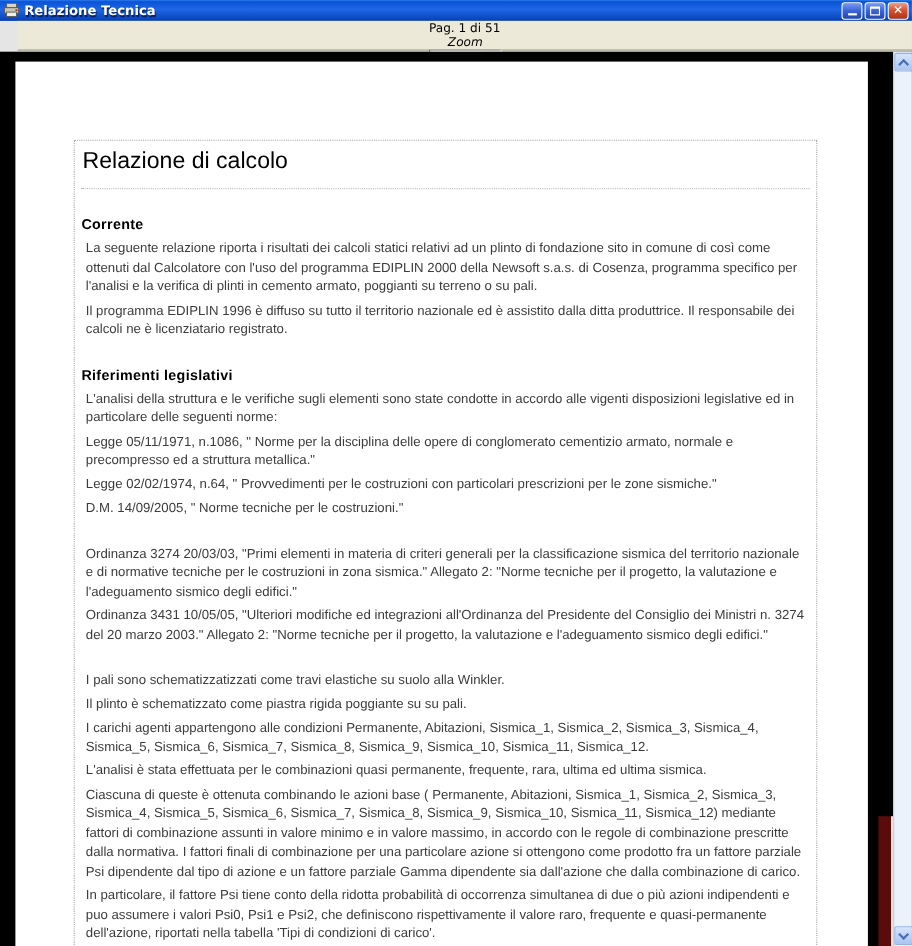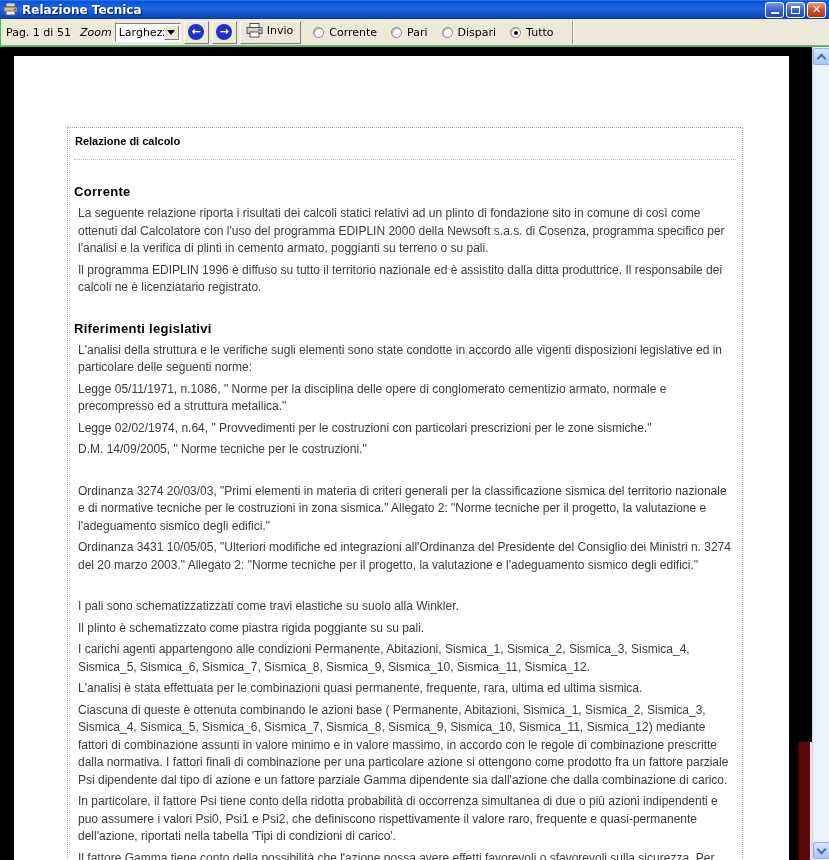--- a/index.html
+++ b/index.html
@@ -1,19 +1,19 @@
 <!DOCTYPE html>
 <html><head>
 <meta charset="utf-8">
 <style>
   * { margin:0; padding:0; box-sizing:border-box; }
   html,body { width:829px; height:860px; overflow:hidden; background:#000; }
   body { font-family:"DejaVu Sans", sans-serif; }
 
-  #window { position:relative; width:829px; height:860px; background:#22c55e; }
+  #window { position:relative; width:829px; height:860px; background:#e5e5e5; }
 
   
   .titlebar {
     position:absolute; top:0; left:0; right:0; height:19px;
     background:linear-gradient(180deg,#2E7CEB 0%,#0A53D8 8%,#1E66E4 45%,#0A46BC 92%,#083A9E 100%);
     display:flex; align-items:center; padding:0 3px;
   }
   .titlebar-icon { width:15px; height:13px; margin-right:4px; flex:0 0 auto; }
   .titlebar-title {
     color:#fff; font-size:12px; font-weight:bold;
@@ -26,23 +26,23 @@
     color:#fff; font-size:10px; line-height:1; cursor:default;
   }
   .tb-btn.minmax { background:linear-gradient(180deg,#7A9BEF 0%,#3B63D6 50%,#2546A8 100%); }
   .tb-btn.close  { background:linear-gradient(180deg,#EE9B84 0%,#D8532F 45%,#B03310 100%); }
   .glyph-min { width:8px; height:3px; border-bottom:2px solid #fff; align-self:flex-end; margin-bottom:3px; }
   .glyph-max { width:9px; height:8px; border:1px solid #fff; border-top:2px solid #fff; }
   .glyph-close { font-size:11px; font-weight:bold; }
 
   
   .toolbar {
-    position:absolute; top:19px; left:1px; right:0; height:27px;
+    position:absolute; top:19px; left:16px; right:0; height:27px;
     background:#ECE9D8; border-bottom:1px solid #9D9A86;
-    display:flex; align-items:center; font-size:11px; color:#000;
+    display:flex; align-items:center; font-size:11px; color:#000;flex-direction:column;
   }
   .page-indicator { margin-left:5px; width:70px; }
   .zoom-label { margin-left:4px; margin-right:3px;font-style:italic; }
   .zoom-select {
     width:66px; height:19px; background:#fff;
     border:1px solid; border-color:#808080 #fff #fff #808080;
     display:flex; align-items:center; position:relative; padding-left:3px;
   }
   .zoom-value { font-size:11px; white-space:nowrap; }
   .zoom-arrow-btn {
@@ -90,21 +90,21 @@
   }
 
   
   .doc-area {
     position:absolute; left:53px; top:71px; width:676px; height:900px;
     border:1px dotted #A8A8A8;
     font-family:"Liberation Sans", sans-serif; color:#3C3C3C;
     padding:3px 6px 0 6px;
   }
   .doc-title {
-    font-size:11px; font-weight:bold; color:#000;
+    font-size:21px; font-weight:normal; color:#000;
     padding:4px 0 12px 1px; border-bottom:1px dotted #BBB;
   }
   .doc-section { margin-top:24px; }
   .doc-heading { font-size:13px; font-weight:bold; color:#000; margin-bottom:6px; letter-spacing:0.3px; }
   .doc-section p { font-size:12px; line-height:17.5px; margin:4px; }
 
   
   .maroon-strip { position:absolute; right:19px; bottom:0; width:12px; height:118px; background:#5C0B0B; border-left:1px solid #2b0505; }
   .pink-strip   { position:absolute; right:17px; bottom:0; width:2px;  height:118px; background:#F2E2E2; }
 

